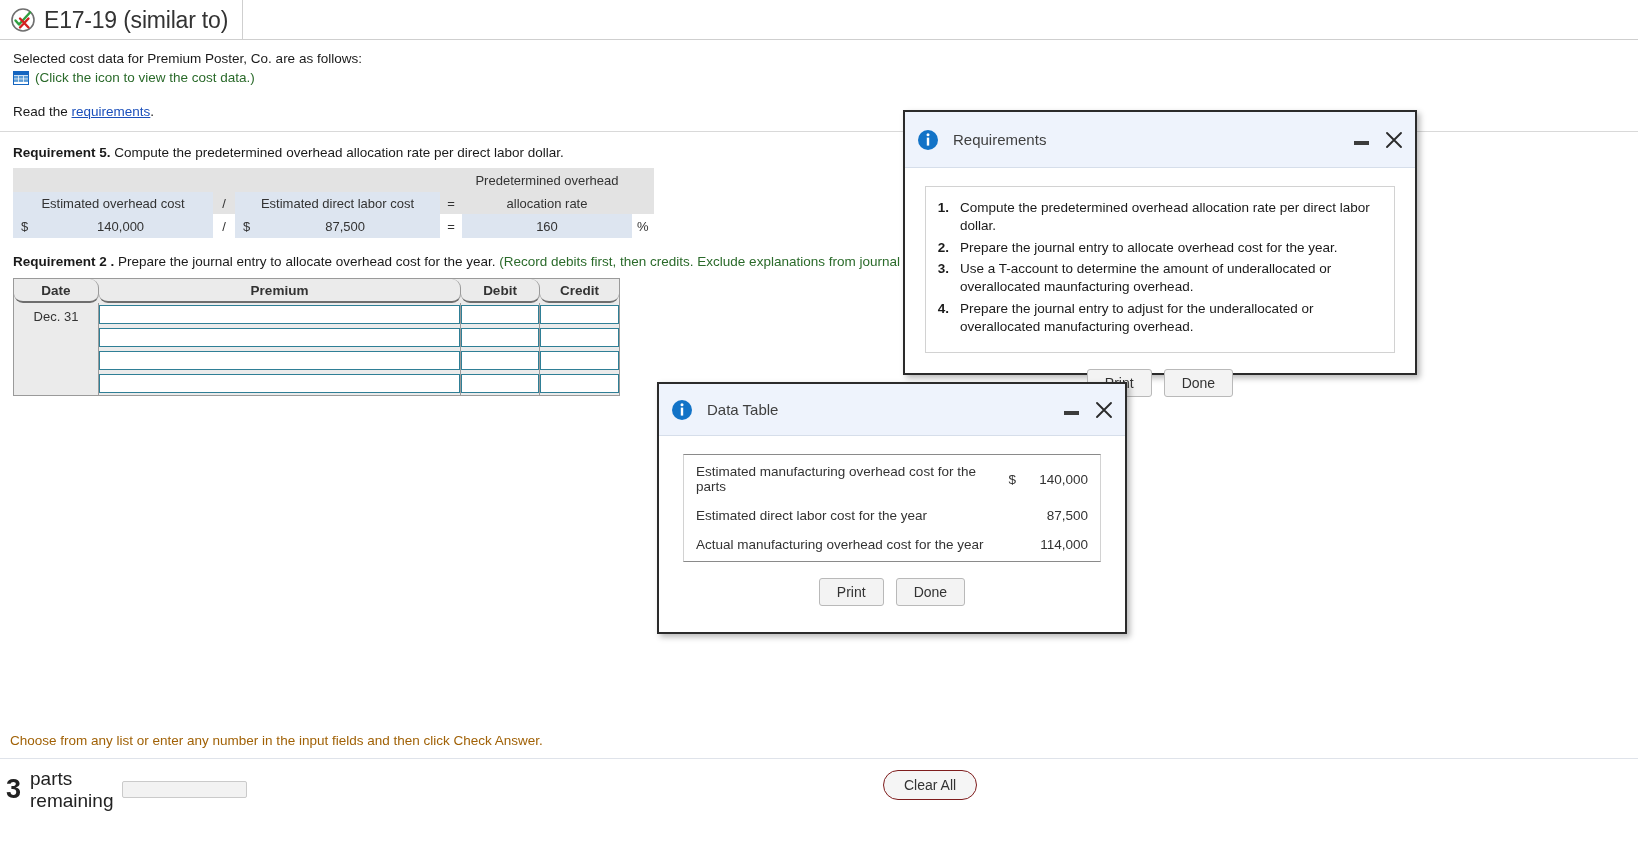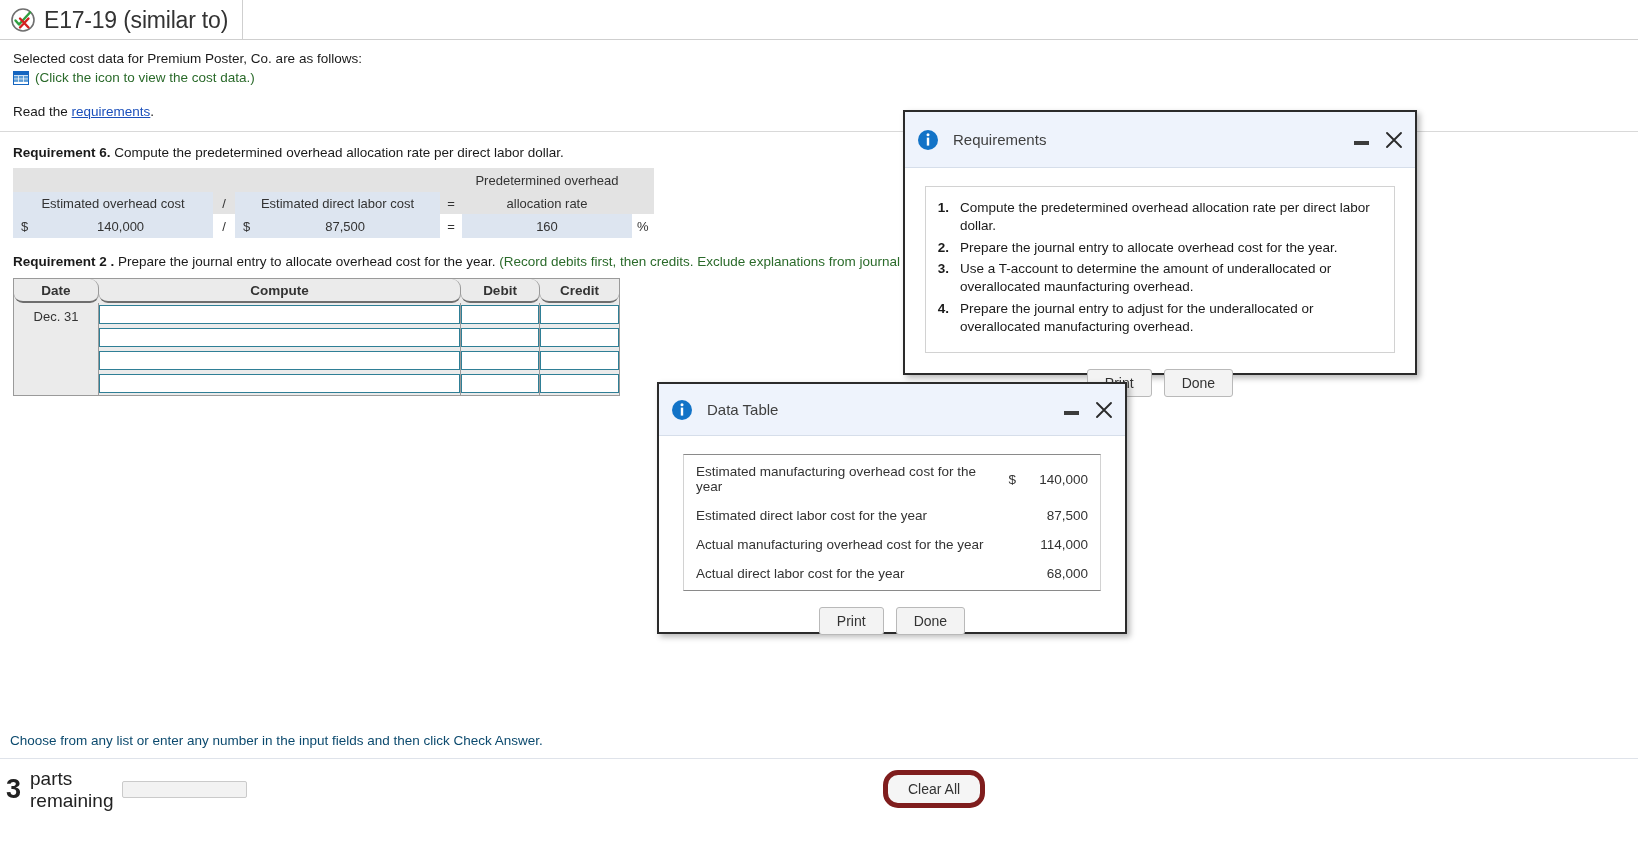--- a/index.html
+++ b/index.html
@@ -181,42 +181,42 @@
     border-top: 1px solid #8a8a8a;
     border-bottom: 1px solid #8a8a8a;
     border-left: 1px solid #d2d2d2;
     border-right: 1px solid #d2d2d2;
     padding: 2px 8px;
   }
 
   
   .foot-note {
     position: absolute; left: 10px; top: 733px;
-    font-size: 13.5px; color: #0c4a6e; white-space: nowrap;
+    font-size: 13.5px; color: #a16207; white-space: nowrap;
   }
   .foot-rule {
     position: absolute; left: 0; top: 758px; width: 1638px; height: 1px;
     background: #dfe3ea;
   }
   .parts {
     position: absolute; left: 6px; top: 768px;
     display: flex; align-items: center; gap: 9px;
   }
   .parts-num { font-size: 27px; font-weight: bold; color: #222; line-height: 1; }
   .parts-lbl { font-size: 19px; color: #222; line-height: 1.15; }
   .pbar {
     width: 125px; height: 17px; background: #f2f2f2;
     border: 1px solid #cacaca; border-radius: 2px; overflow: hidden;
   }
   .pfill { height: 100%; background: #3e8ed0; }
   .clear-wrap { position: absolute; left: 883px; top: 770px; }
   .clear-btn {
     font-family: "Liberation Sans", sans-serif;
     font-size: 14px; color: #333; background: #f5f5f5;
-    border: 5px solid #7f1d1d; border-radius: 15px;
+    border: 1px solid #7f1d1d; border-radius: 15px;
     padding: 6px 20px; cursor: pointer;
   }
 </style>
 </head>
 <body>
 
 <div id="root">
 
   <div class="titlebar">
     <div class="tab">
@@ -247,21 +247,21 @@
     <span>(Click the icon to view the cost data.)</span>
   </div>
 
   <div class="readline">
     <span>Read the </span><a href="#">requirements</a><span>.</span>
   </div>
 
   <div class="hrule"></div>
 
   <div class="req1-label">
-    <b>Requirement 6.</b><span> Compute the predetermined overhead allocation rate per direct labor dollar.</span>
+    <b>Requirement 5.</b><span> Compute the predetermined overhead allocation rate per direct labor dollar.</span>
   </div>
 
   <table class="r1table">
     <tbody>
         <tr class="r1-h">
       <td class="cellA" style="width:200px">&nbsp;</td>
       <td class="cellA w-op">&nbsp;</td>
       <td class="cellA" style="width:205px">&nbsp;</td>
       <td class="cellA w-op">&nbsp;</td>
       <td class="cellA ctr" style="width:170px">Predetermined overhead</td>
@@ -297,21 +297,21 @@
     </table>
 
   <div class="req2-label">
     <b>Requirement 2 .</b><span> Prepare the journal entry to allocate overhead cost for the year. </span><span class="green">(Record debits first, then credits. Exclude explanations from journal entries.)</span>
   </div>
 
   <table class="jtable">
     <thead>
       <tr>
         <th style="width:85px">Date</th>
-        <th style="width:362px">Compute</th>
+        <th style="width:362px">Premium</th>
         <th style="width:79px">Debit</th>
         <th style="width:79px">Credit</th>
       </tr>
     </thead>
     <tbody>
       <tr>
         <td class="datecell" rowspan="4">Dec. 31</td>
         <td>
             <input class="jin" type="text" placeholder="" style="">
           </td>
@@ -414,39 +414,34 @@
         <svg class="close-btn" viewBox="0 0 18 18">
           <path d="M2 2 L16 16 M16 2 L2 16" stroke="#2b2b2b" stroke-width="1.9" stroke-linecap="round"></path>
         </svg>
       </span>
     </div>
     <div class="dlg-body" style="padding:18px 24px 0 24px;">
       <div class="dt-wrap">
         <table class="dtable">
           <tbody>
               <tr>
-            <td class="lbl">Estimated manufacturing overhead cost for the year</td>
+            <td class="lbl">Estimated manufacturing overhead cost for the parts</td>
             <td class="cur">$</td>
             <td class="val">140,000</td>
           </tr>
           <tr>
             <td class="lbl">Estimated direct labor cost for the year</td>
             <td class="cur"></td>
             <td class="val">87,500</td>
           </tr>
           <tr>
             <td class="lbl">Actual manufacturing overhead cost for the year</td>
             <td class="cur"></td>
             <td class="val">114,000</td>
           </tr>
-          <tr>
-            <td class="lbl">Actual direct labor cost for the year</td>
-            <td class="cur"></td>
-            <td class="val">68,000</td>
-          </tr>
         </tbody>
           </table>
       </div>
       <div class="dlg-foot">
         <button class="btn">Print</button>
         <button class="btn">Done</button>
       </div>
     </div>
   </div>
 

